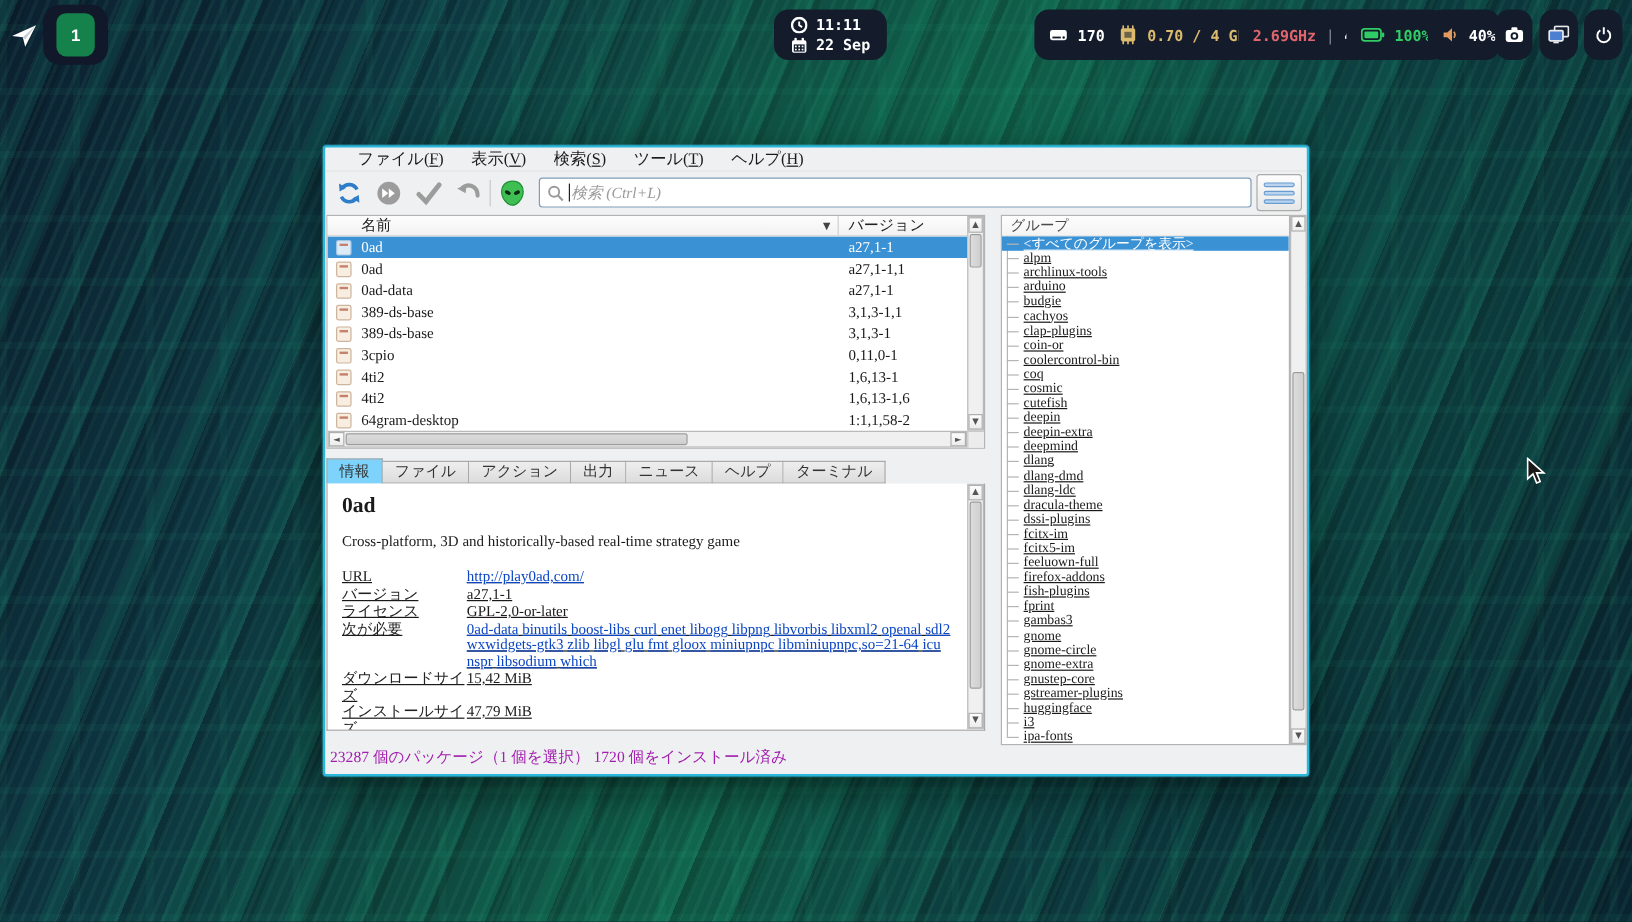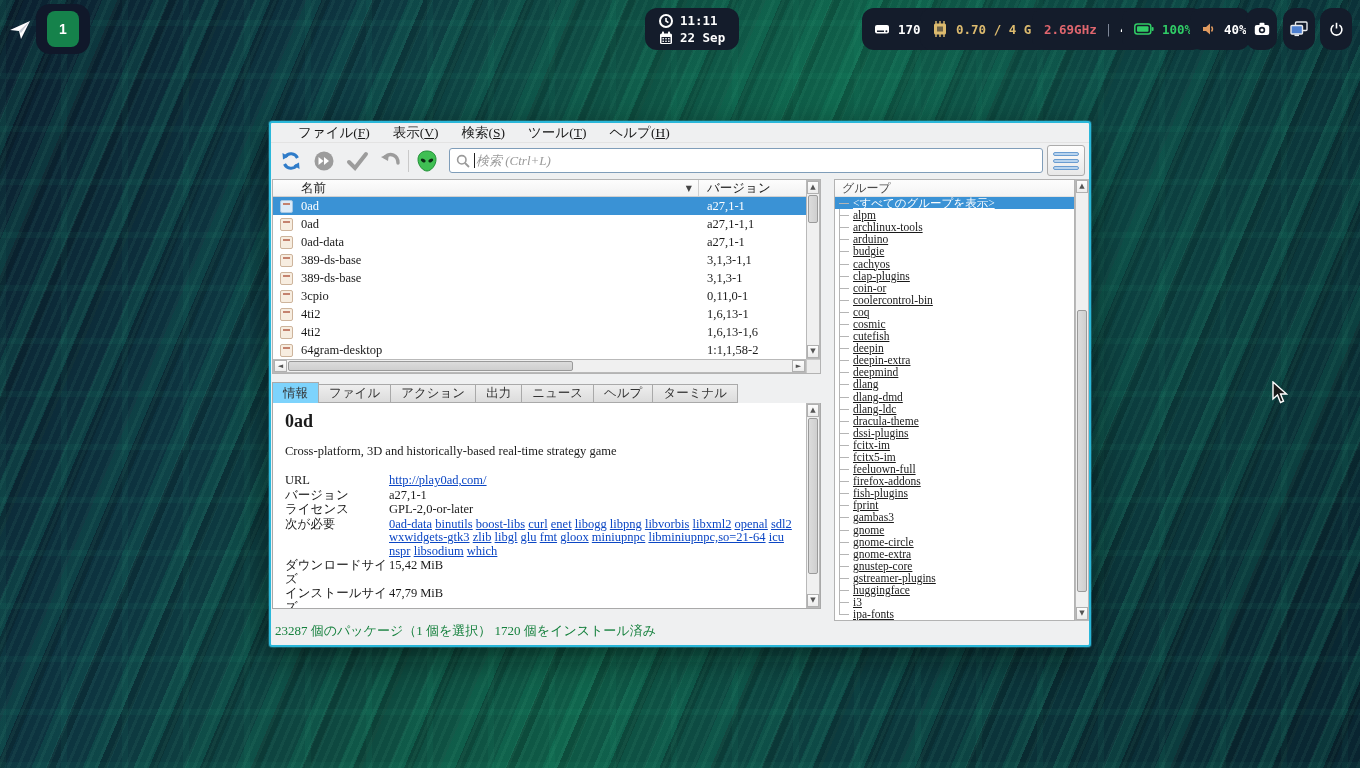--- a/index.html
+++ b/index.html
@@ -94,28 +94,28 @@
   
   .tabs { position:absolute; left:1px; top:259px; height:21px; display:flex; align-items:flex-end; }
   .tab { height:19px; padding:0 10px; display:flex; align-items:center; font-size:12.5px; background:linear-gradient(#eeeeee,#dcdcdc); border:1px solid #a9a9a9; border-left:none; color:#333; }
   .tab:first-child { border-left:1px solid #a9a9a9; }
   .tab.active { height:21px; background:#7dd3fc; border-bottom:none; }
 
   .detail-panel { position:absolute; left:1px; top:280px; width:549px; height:206px; background:#fff; border:1px solid #a9a9a9; border-top:none; overflow:hidden; }
   .detail-content { position:absolute; left:0; top:0; right:14px; bottom:0; padding:7px 4px 0 12px; overflow:hidden; }
   .detail-title { font-size:18px; font-weight:bold; line-height:22px; }
   .detail-desc { margin-top:12px; font-size:12.5px; }
-  .fields { margin-top:15px; font-size:12.5px; line-height:13.5px; }
+  .fields { margin-top:15px; font-size:12.5px; line-height:13.5px;text-decoration:underline; }
   .field-row { display:flex; margin-bottom:1px; }
   .field-label { width:104px; flex:none; color:#222; }
   .field-value { flex:1; padding-right:6px; }
   a.link { color:var(--link,#0b46c4); text-decoration:underline; }
   .detail-vsb { right:0; top:0; width:14px; bottom:0; }
 
-  .statusbar { position:absolute; left:0; right:0; bottom:0; height:28px; display:flex; align-items:center; padding-left:4px; font-size:13px; color:#15803d; }
+  .statusbar { position:absolute; left:0; right:0; bottom:0; height:28px; display:flex; align-items:center; padding-left:4px; font-size:13px; color:#a21caf; }
 
   
   .cursor { position:absolute; left:1272px; top:381px; pointer-events:none; z-index:99; }
 </style>
 </head>
 <body>
 
 <svg class="plane" width="24" height="24" viewBox="0 0 24 24">
   <polygon points="2,12 22,3 13,21 11,13" fill="#fff"></polygon>
   <polygon points="11,13 22,3 13,15" fill="#c9ced6"></polygon>

